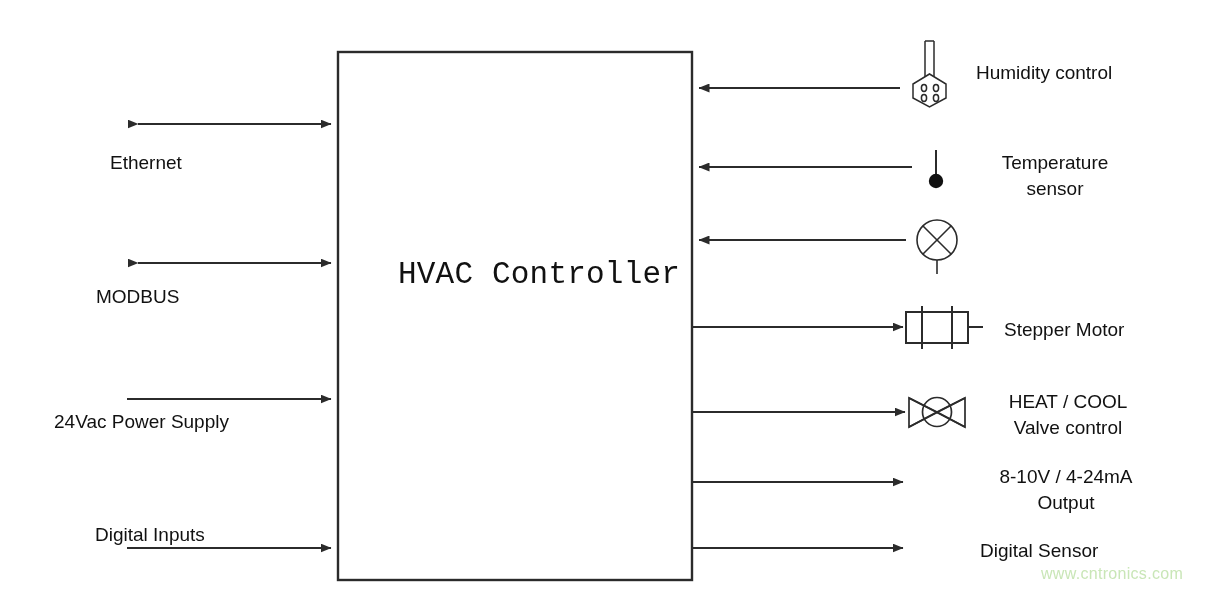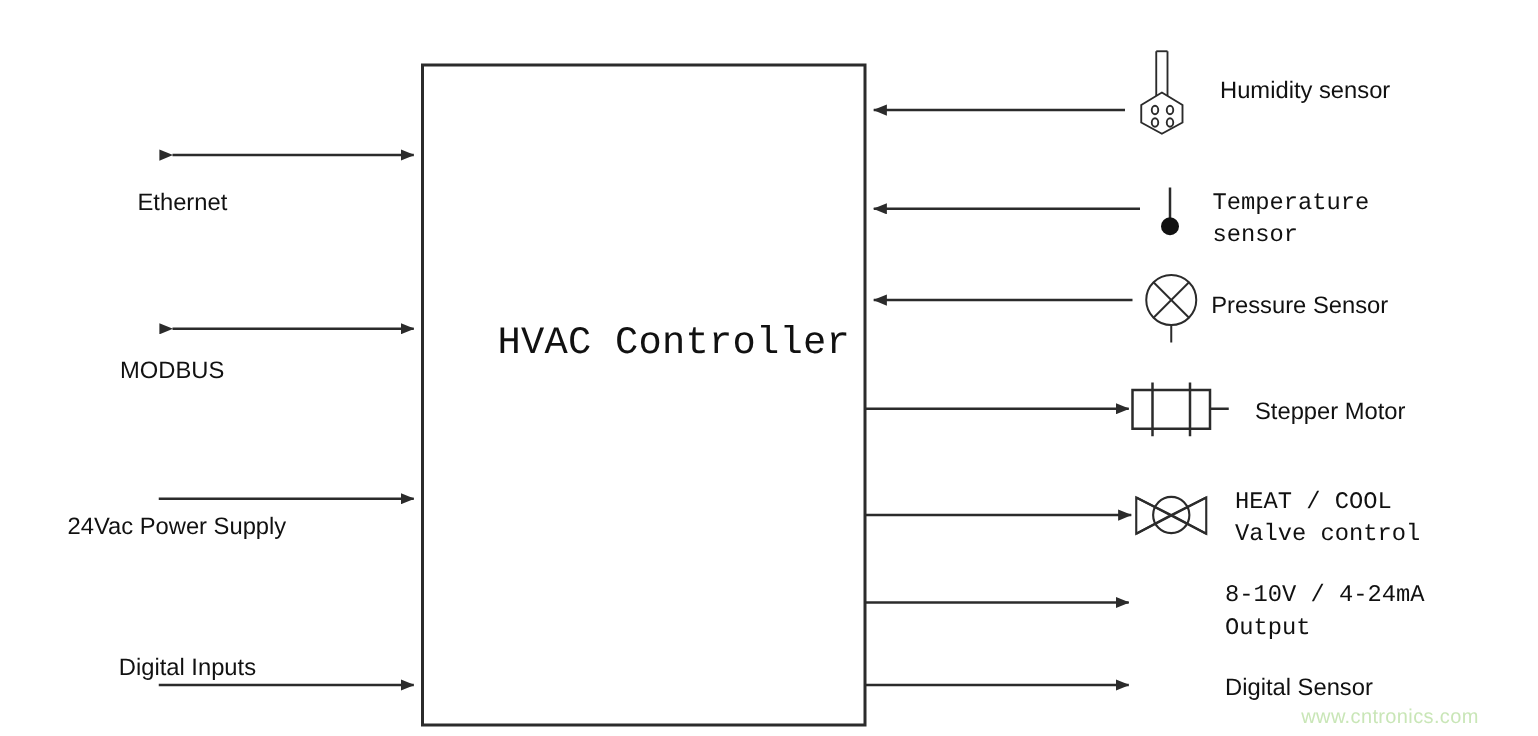--- a/index.html
+++ b/index.html
@@ -27,23 +27,22 @@
   }
   .lbl {
     position: absolute;
     font-family: "Liberation Sans", sans-serif;
     font-size: 19px;
     color: #111111;
     line-height: 1.35;
     white-space: pre;
   }
   .lbl.center {
-    text-align: left;
+    text-align: center;
     white-space: pre-line;
-    font-family: Liberation Mono, monospace;
   }
   .lbl.left {
     text-align: left;
   }
   #controller-title {
     position: absolute;
     font-size: 31px;
     color: #111111;
     font-family: "Liberation Sans", sans-serif;
     letter-spacing: 0.2px;
@@ -155,26 +154,25 @@
   <div id="controller-title" class="lbl" style="left:398px; top:254px;font-family:Liberation Mono, monospace;">HVAC Controller</div>
 
   <div class="lbl left" style="left:110px; top:150px;">Ethernet</div>
 
   <div class="lbl left" style="left:96px; top:284px;">MODBUS</div>
 
   <div class="lbl left" style="left:54px; top:409px;">24Vac Power Supply</div>
 
   <div class="lbl left" style="left:95px; top:522px;">Digital Inputs</div>
 
-  <div class="lbl left" style="left:976px; top:60px;">Humidity sensor</div>
+  <div class="lbl left" style="left:976px; top:60px;">Humidity control</div>
 
   <div class="lbl center" style="left:970px; top:150px; width:170px;">Temperature
 sensor</div>
 
-  <div class="lbl left" style="left:969px; top:232px;">Pressure Sensor</div>
 
   <div class="lbl left" style="left:1004px; top:317px;">Stepper Motor</div>
 
   <div class="lbl center" style="left:988px; top:389px; width:160px;">HEAT / COOL
 Valve control</div>
 
   <div class="lbl center" style="left:980px; top:464px; width:172px;">8-10V / 4-24mA
 Output</div>
 
   <div class="lbl left" style="left:980px; top:538px;">Digital Sensor</div>

